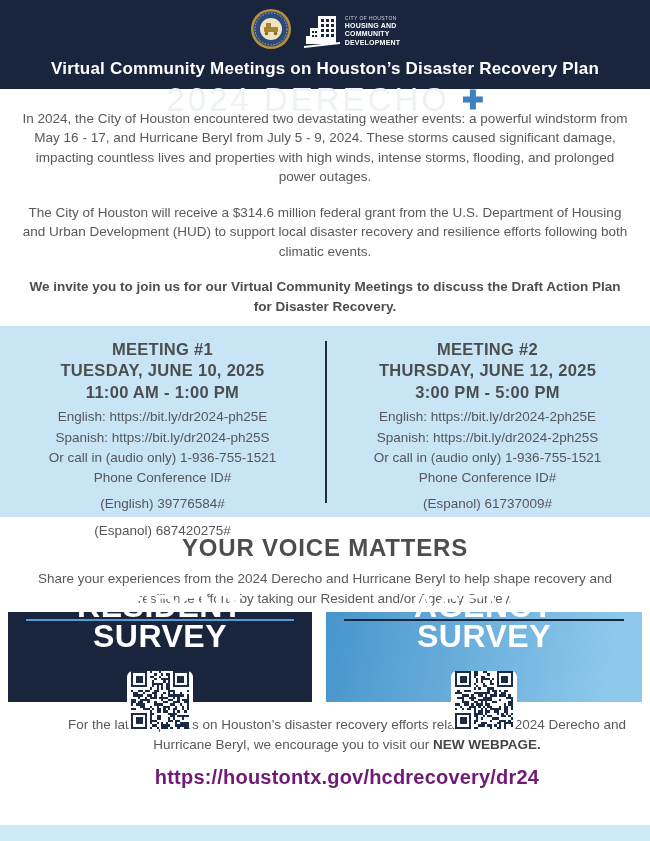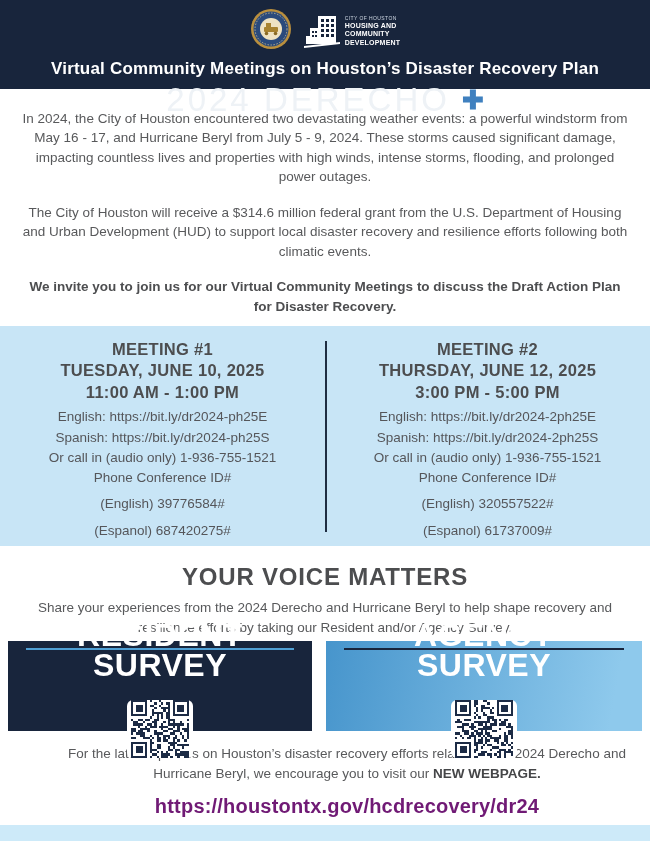--- a/index.html
+++ b/index.html
@@ -23,21 +23,21 @@
   .hero-title{color:#eef2f6;font-size:33px;font-weight:300;letter-spacing:3px;margin-top:2px;
               display:flex;align-items:center;justify-content:center;gap:12px;}
   .hero-title .plus{color:var(--plus);font-size:26px;font-weight:bold;letter-spacing:0;}
 
   
   .intro{height:237px;text-align:center;color:var(--gray);font-size:13.5px;line-height:1.44;padding-top:20px;}
   .intro p{width:606px;margin:0 auto 16px auto;}
   .intro p.bold{font-weight:bold;color:#4d4e50;}
 
   
-  .meetings{height:220px;background:var(--band);position:relative;display:flex;padding-top:13px;}
+  .meetings{height:191px;background:var(--band);position:relative;display:flex;padding-top:13px;}
   .meeting{flex:1;text-align:center;color:#55565a;font-size:13.5px;line-height:1.5;}
   .m-head{font-weight:bold;color:var(--heading);font-size:16.5px;line-height:1.3;letter-spacing:.3px;}
   .m-head-block{margin-bottom:4px;}
   .m-id{margin-top:6px;}
   .m-divider{position:absolute;left:50%;top:15px;bottom:14px;width:2px;background:#1f2e42;}
 
   
   .voice{height:95px;text-align:center;padding-top:17px;}
   .voice h2{font-size:24px;font-weight:bold;color:var(--heading);letter-spacing:.8px;margin-bottom:7px;}
   .voice p{width:600px;margin:0 auto;color:var(--gray);font-size:13.5px;line-height:1.45;}
@@ -149,21 +149,20 @@
     <div class="meeting">
       <div class="m-head-block">
         <div class="m-head">MEETING #2</div>
         <div class="m-head">THURSDAY, JUNE 12, 2025</div>
         <div class="m-head">3:00 PM - 5:00 PM</div>
       </div>
       <div>English: https://bit.ly/dr2024-2ph25E</div>
       <div>Spanish: https://bit.ly/dr2024-2ph25S</div>
       <div>Or call in (audio only) 1-936-755-1521</div>
       <div>Phone Conference ID#</div>
-      <div class="m-id">(English) 320557522#</div>
       <div class="m-id">(Espanol) 61737009#</div>
     </div>
   </section>
 
   <section class="voice">
     <h2>YOUR VOICE MATTERS</h2>
     <p>Share your experiences from the 2024 Derecho and Hurricane Beryl to help shape recovery and resilience efforts by taking our Resident and/or Agency Survey.</p>
   </section>
 
   <section class="banners">

